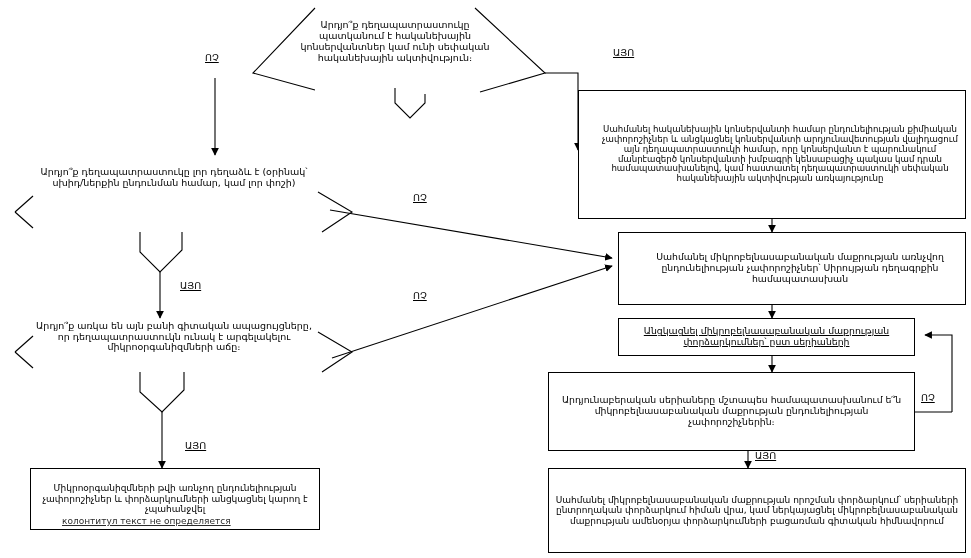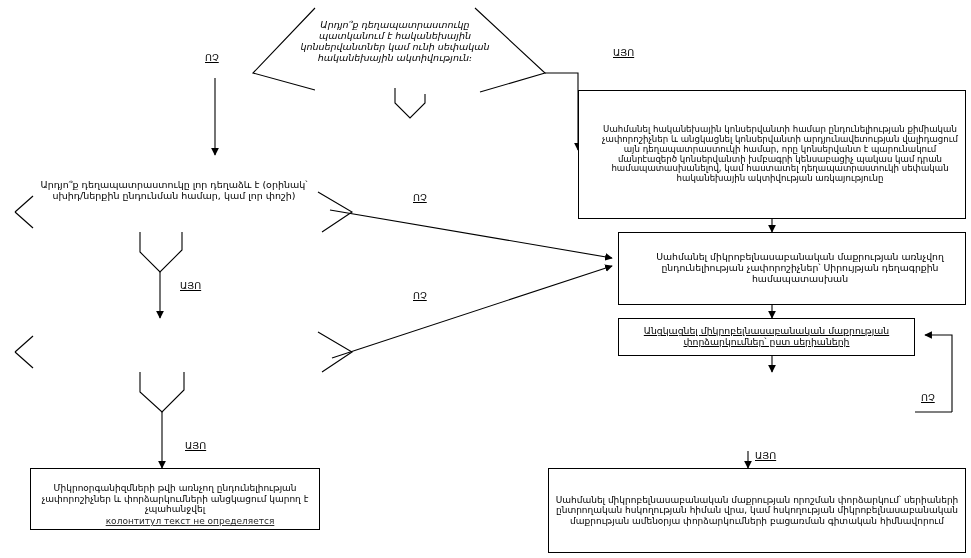--- a/index.html
+++ b/index.html
@@ -96,51 +96,57 @@
 
       <path d="M 772 356 L 772 372" marker-end="url(#arrow)"></path>
 
       <path d="M 952 412 L 952 335 L 925 335" marker-end="url(#arrow)"></path>
       <path d="M 915 412 L 952 412"></path>
 
       <path d="M 748 451 L 748 468" marker-end="url(#arrow)"></path>
     </g>
   </svg>
 
-  <div class="node decision" style="left:290px; top:6px; width:210px; height:72px; font-size:9.5px;font-style:italic;">
+  <div class="node decision" style="left:290px; top:6px; width:210px; height:72px; font-size:9.5px;">
     <span>Արդյո՞ք դեղապատրաստուկը պատկանում է հականեխային կոնսերվանտներ կամ ունի սեփական հականեխային ակտիվություն։</span>
   </div>
 
-  <div class="node decision" style="left:30px; top:160px; width:288px; height:62px; font-size:9.5px;">
+  <div class="node decision" style="left:30px; top:147px; width:288px; height:62px; font-size:9.5px;">
     <span>Արդյո՞ք դեղապատրաստուկը լոր դեղաձև է (օրինակ՝ սխիդ/ներքին ընդունման համար, կամ լոր փոշի)</span>
   </div>
 
+  <div class="node decision" style="left:30px; top:306px; width:288px; height:62px; font-size:9.5px;">
+    <span>Արդյո՞ք առկա են այն բանի գիտական ապացույցները, որ դեղապատրաստուկն ունակ է արգելակելու միկրոօրգանիզմների աճը։</span>
+  </div>
 
   <div class="node box" style="left:578px; top:90px; width:388px; height:129px; font-size:8.6px;padding-left:20px;">
     <span>Սահմանել հականեխային կոնսերվանտի համար ընդունելիության քիմիական չափորոշիչներ և անցկացնել կոնսերվանտի արդյունավետության վալիդացում այն դեղապատրաստուկի համար, որը կոնսերվանտ է պարունակում մանրէազերծ կոնսերվանտի խմբագրի կենսաբացիչ պակաս կամ դրան համապատասխանելով, կամ հաստատել դեղապատրաստուկի սեփական հականեխային ակտիվության առկայությունը</span>
   </div>
 
   <div class="node box" style="left:618px; top:232px; width:348px; height:73px; font-size:9.3px;padding-left:20px;">
     <span>Սահմանել միկրոբելնասաբանական մաքրության առնչվող ընդունելիության չափորոշիչներ՝ Սիրույթյան դեղագրքին համապատասխան</span>
   </div>
 
   <div class="node box" style="left:618px; top:318px; width:297px; height:38px; font-size:9.3px;text-decoration:underline;">
     <span>Անցկացնել միկրոբելնասաբանական մաքրության փորձարկումներ՝ ըստ սերիաների</span>
   </div>
 
+  <div class="node box" style="left:548px; top:372px; width:367px; height:79px; font-size:9.3px;">
+    <span>Արդյունաբերական սերիաները մշտապես համապատասխանում ե՞ն միկրոբելնասաբանական մաքրության ընդունելիության չափորոշիչներին։</span>
+  </div>
 
   <div class="node box" style="left:548px; top:468px; width:418px; height:85px; font-size:9.0px;">
-    <span>Սահմանել միկրոբելնասաբանական մաքրության որոշման փորձարկում՝ սերիաների ընտրողական հսկողության հիման վրա, կամ հսկողության միկրոբելնասաբանական մաքրության ամենօրյա փորձարկումների բացառման գիտական հիմնավորում</span>
+    <span>Սահմանել միկրոբելնասաբանական մաքրության որոշման փորձարկում՝ սերիաների ընտրողական փորձարկում հիման վրա, կամ ներկայացնել միկրոբելնասաբանական մաքրության ամենօրյա փորձարկումների բացառման գիտական հիմնավորում</span>
   </div>
 
   <div class="node box" style="left:30px; top:468px; width:290px; height:62px; font-size:9.0px;">
-    <span>Միկրոօրգանիզմների թվի առնչող ընդունելիության չափորոշիչներ և փորձարկումների անցկացում կարող է չպահանջվել</span>
+    <span>Միկրոօրգանիզմների թվի առնչող ընդունելիության չափորոշիչներ և փորձարկումների անցկացնել կարող է չպահանջվել</span>
   </div>
 
-  <div class="edge-label" style="left:62px; top:516px; width:256px; text-align:center; font-size:9px; color:#2b2b2b;">
+  <div class="edge-label" style="left:62px; top:516px; width:256px; font-size:9px; color:#2b2b2b;">
     <span>колонтитул текст не определяется</span>
   </div>
 
   <div class="edge-label" style="left:205px; top:52px; font-size:9.5px;">
     <span>ՈՉ</span>
   </div>
 
   <div class="edge-label" style="left:613px; top:47px; font-size:9.5px;">
     <span>ԱՅՈ</span>
   </div>

